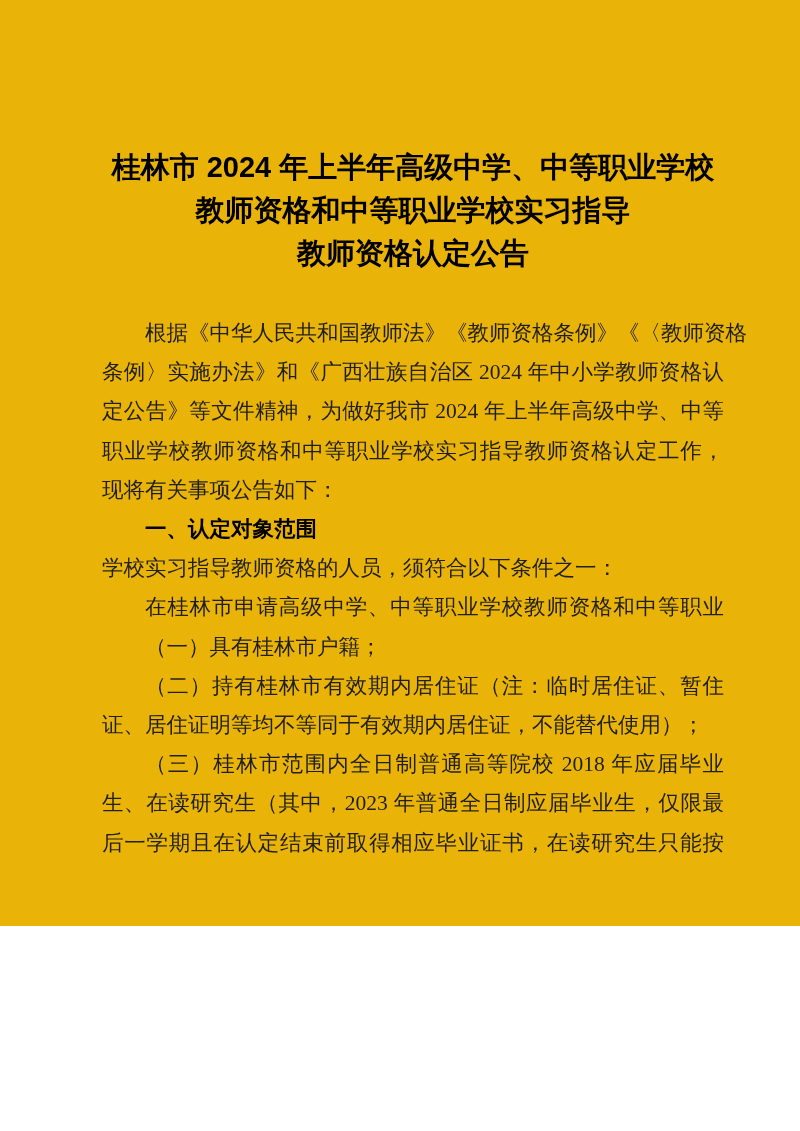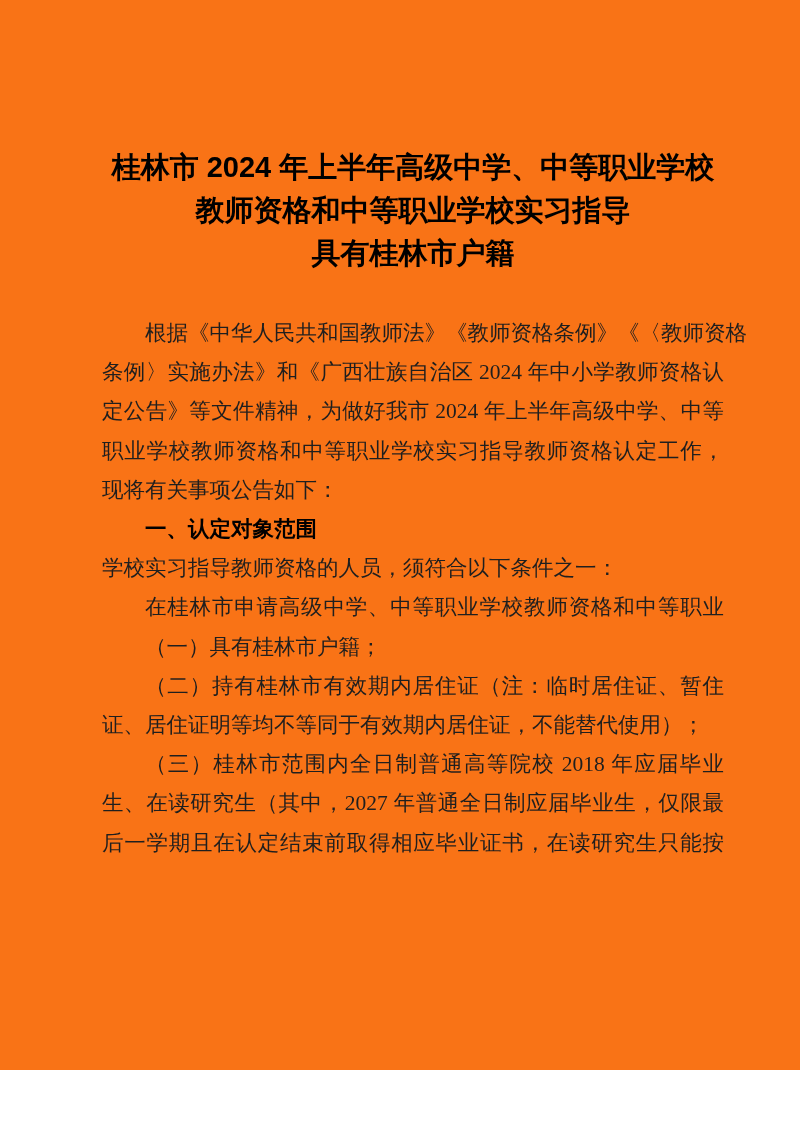--- a/index.html
+++ b/index.html
@@ -3,22 +3,22 @@
 <meta charset="utf-8">
 <style>
   html, body {
     margin: 0;
     padding: 0;
     background: #ffffff;
   }
   .page {
     position: relative;
     width: 800px;
-    height: 1070px;
-    background: #f97316;
+    height: 926px;
+    background: #eab308;
     overflow: hidden;
     font-family: "Liberation Serif", serif;
     color: #1f1f1f;
   }
   .content {
     position: absolute;
     left: 102px;
     top: 146px;
     width: 622px;
   }
@@ -57,21 +57,21 @@
 </style>
 </head>
 <body>
 
 <div class="page">
   <div class="content">
 
     <div class="doc-title">
       <div class="t-line">桂林市 2024 年上半年高级中学、中等职业学校</div>
       <div class="t-line">教师资格和中等职业学校实习指导</div>
-      <div class="t-line">具有桂林市户籍</div>
+      <div class="t-line">教师资格认定公告</div>
     </div>
 
     <div class="body-text">
 
       <div class="b-line indent fill">根据《中华人民共和国教师法》《教师资格条例》《〈教师资格</div>
       <div class="b-line fill">条例〉实施办法》和《广西壮族自治区 2024 年中小学教师资格认</div>
       <div class="b-line fill">定公告》等文件精神，为做好我市 2024 年上半年高级中学、中等</div>
       <div class="b-line fill">职业学校教师资格和中等职业学校实习指导教师资格认定工作，</div>
       <div class="b-line">现将有关事项公告如下：</div>
 
@@ -79,18 +79,18 @@
 
       <div class="b-line">学校实习指导教师资格的人员，须符合以下条件之一：</div>
       <div class="b-line indent fill">在桂林市申请高级中学、中等职业学校教师资格和中等职业</div>
 
       <div class="b-line indent">（一）具有桂林市户籍；</div>
 
       <div class="b-line indent fill">（二）持有桂林市有效期内居住证（注：临时居住证、暂住</div>
       <div class="b-line">证、居住证明等均不等同于有效期内居住证，不能替代使用）；</div>
 
       <div class="b-line indent fill">（三）桂林市范围内全日制普通高等院校 2018 年应届毕业</div>
-      <div class="b-line fill">生、在读研究生（其中，2027 年普通全日制应届毕业生，仅限最</div>
+      <div class="b-line fill">生、在读研究生（其中，2023 年普通全日制应届毕业生，仅限最</div>
       <div class="b-line fill">后一学期且在认定结束前取得相应毕业证书，在读研究生只能按</div>
 
     </div>
   </div>
 </div>
 
 </body></html>

